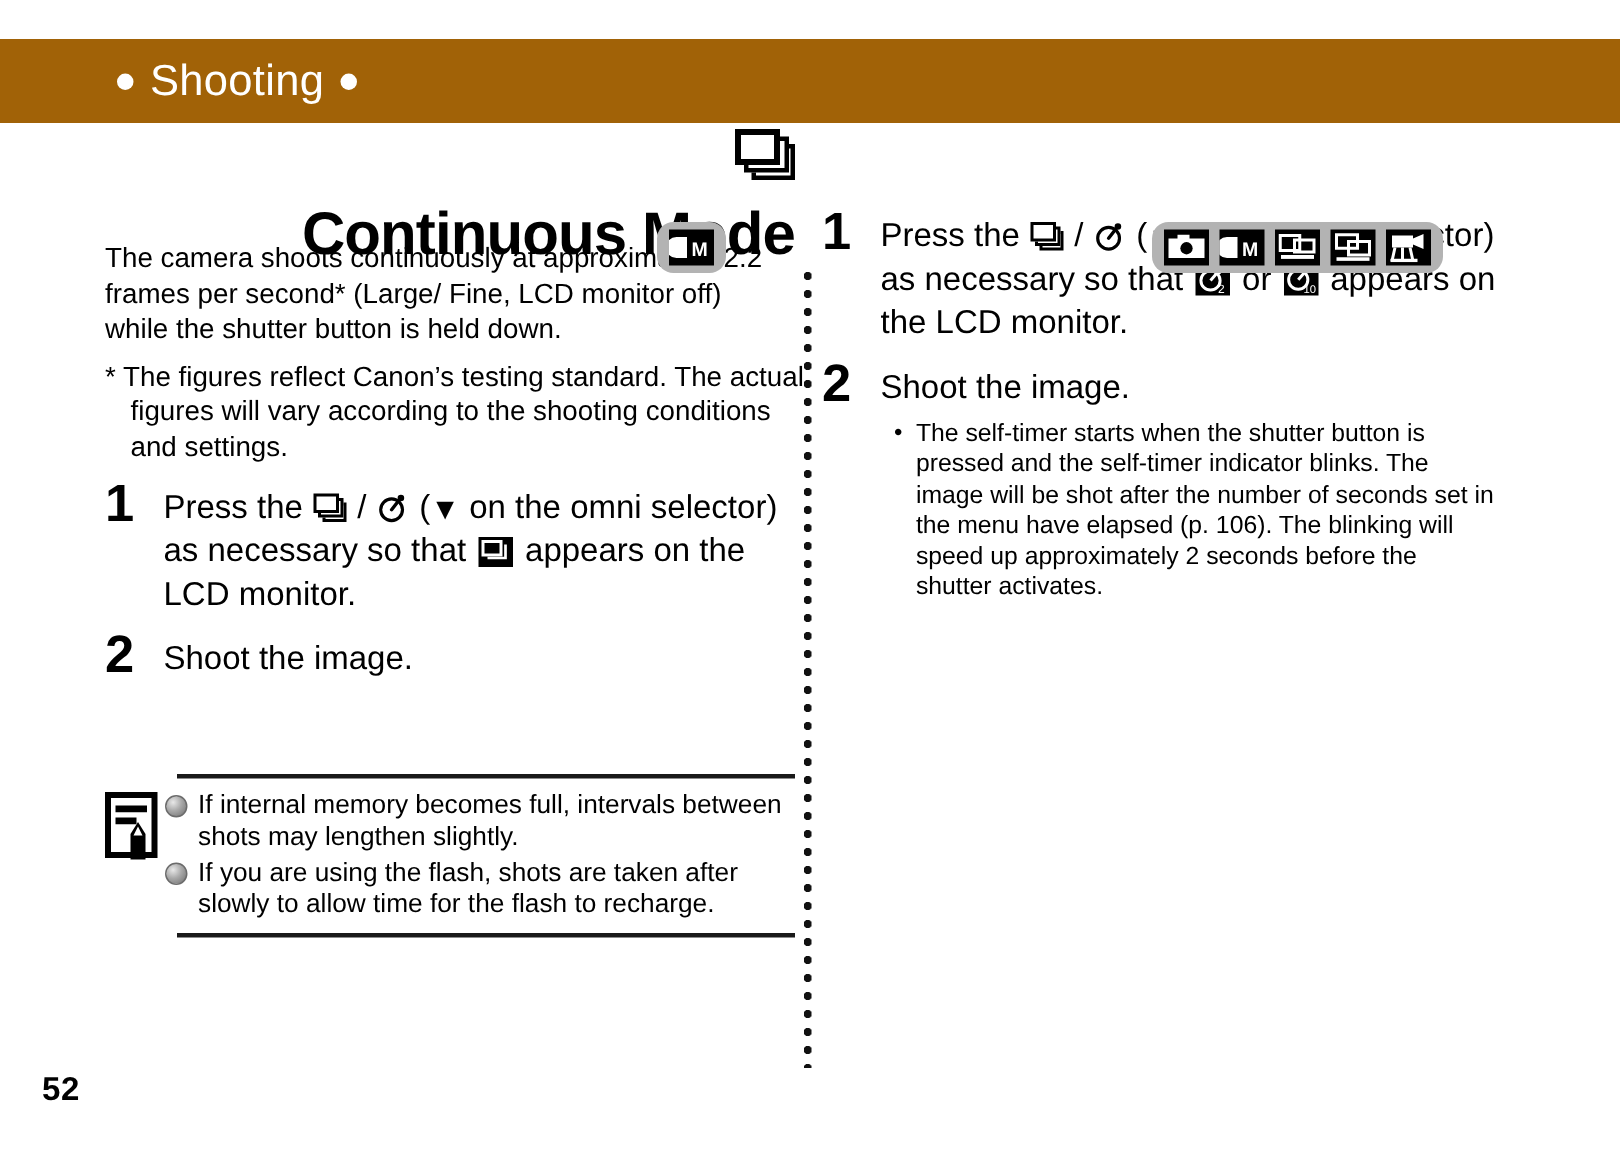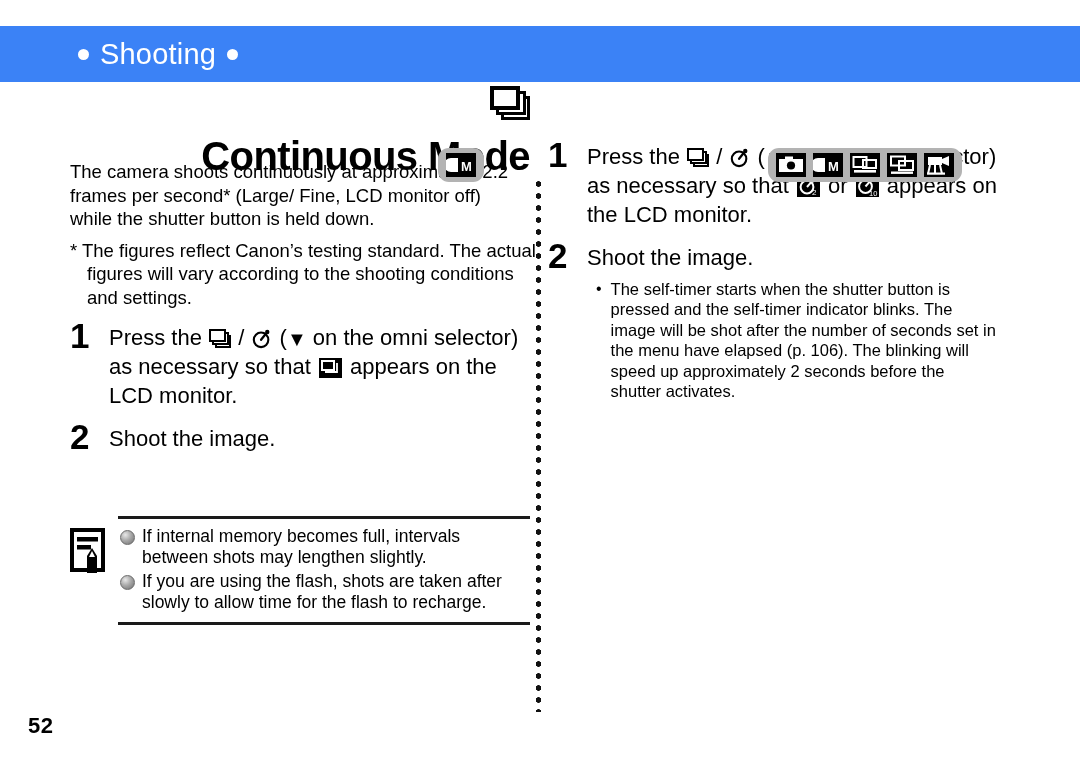--- a/index.html
+++ b/index.html
@@ -9,21 +9,21 @@
     font-family:"Liberation Sans","DejaVu Sans",sans-serif;
     color:#000;
     overflow:hidden;
     position:relative;
   }
   .page{position:relative;width:1080px;height:766px;}
 
   
   .banner{
     position:absolute;left:0;top:26px;width:1080px;height:56px;
-    background:#3b82f6;
+    background:#a16207;
     display:flex;align-items:center;
   }
   .banner-inner{
     margin-left:78px;
     display:flex;align-items:center;gap:11px;
     color:#ffffff;
     font-size:29px;
     letter-spacing:.2px;
   }
   .banner-dot{
@@ -93,21 +93,21 @@
   }
   .ig-st{
     width:23px;height:20px;background:#000;position:relative;vertical-align:-4px;margin:0 2px;
     display:inline-flex;align-items:center;justify-content:center;
   }
 
   
   .notebox{position:absolute;left:70px;top:516px;width:460px;}
   .nb-rule{height:3px;background:#1a1a1a;width:412px;margin-left:48px;}
   .nb-rule.bottom{height:2.5px;}
-  .nb-inner{display:flex;align-items:flex-start;gap:10px;padding:7px 0 6px 0;}
+  .nb-inner{display:flex;align-items:flex-start;padding:7px 0 6px 0;}
   .nb-icon{width:40px;height:48px;flex:none;margin-top:2px;}
   .nb-list{flex:1;}
   .nb-item{display:flex;align-items:flex-start;gap:7px;font-size:17.5px;line-height:21px;margin-bottom:3px;}
   .nb-bullet{
     width:13px;height:13px;border-radius:50%;flex:none;margin-top:4px;
     background:radial-gradient(circle at 34% 30%, #e8e8e8 0%, #a9a9a9 45%, #6d6d6d 100%);
     border:1px solid #6b6b6b;
   }
   .nb-text{flex:1;}
 

